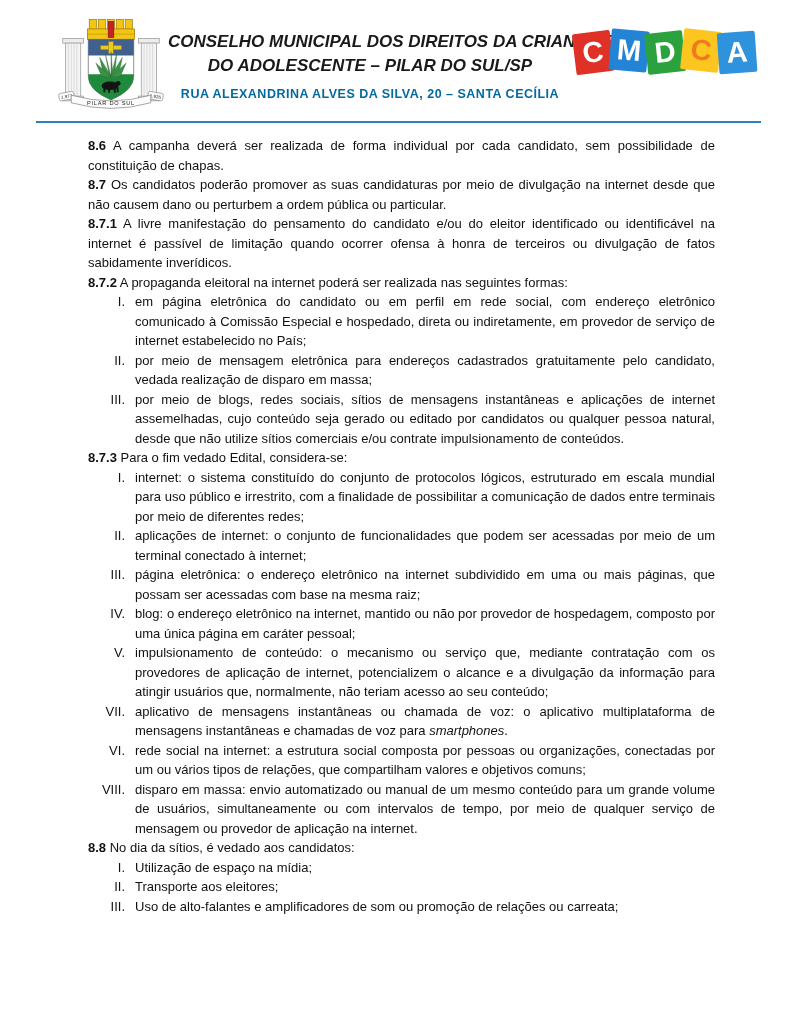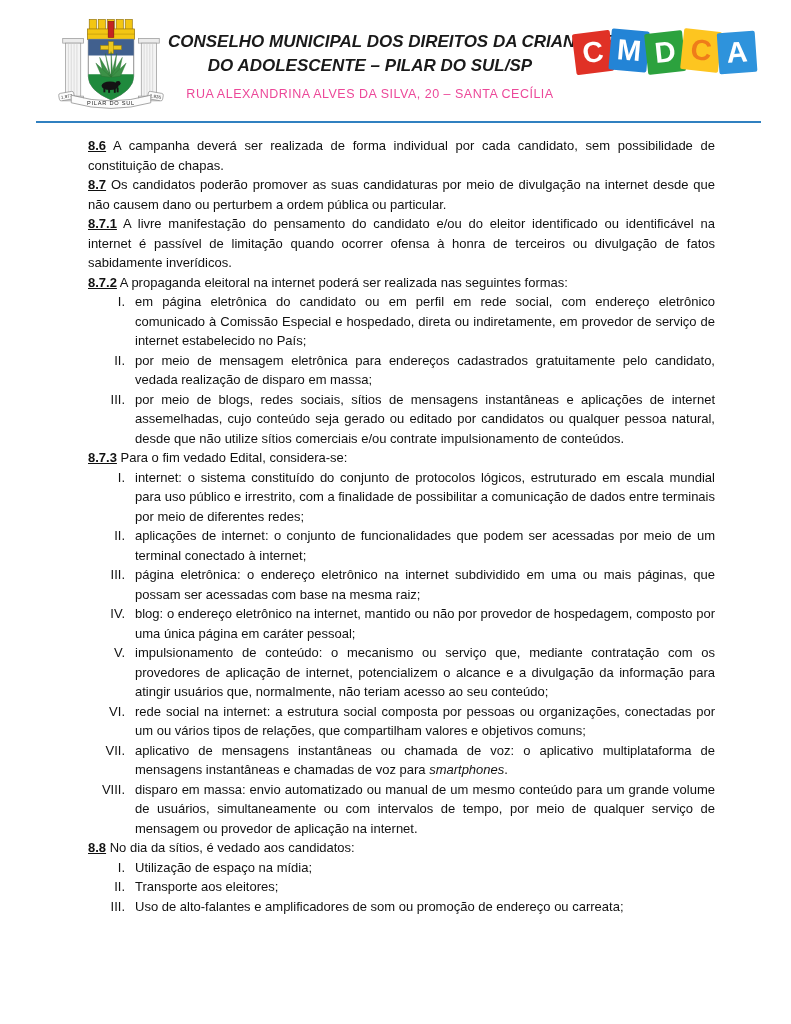--- a/index.html
+++ b/index.html
@@ -6,36 +6,36 @@
   .page{position:relative;width:791px;height:1024px;background:#ffffff;overflow:hidden;
         font-family:"Liberation Sans",sans-serif;color:#141414;}
 
   
   .letterhead{position:absolute;top:10px;left:0;right:0;height:112px;}
   .crest{position:absolute;left:58px;top:0;}
   .crest svg{font-family:"Liberation Sans",sans-serif;}
 
   .center-title{position:absolute;left:168px;width:404px;top:20px;text-align:center;}
   .org-line{font-weight:bold;font-style:italic;font-size:17px;line-height:24px;color:#1a1a1a;white-space:nowrap;}
-  .address{font-size:12.5px;margin-top:9px;letter-spacing:0.5px;color:#ec4899;white-space:nowrap;}
+  .address{font-size:12.5px;margin-top:9px;letter-spacing:0.5px;color:#0369a1;white-space:nowrap;font-weight:bold;}
 
   .cmdca{position:absolute;right:26px;top:16px;width:200px;}
   .tiles{display:flex;justify-content:center;height:50px;align-items:center;}
   .tile{width:38px;height:41px;margin:0 -1px;display:flex;align-items:center;justify-content:center;
         font-weight:bold;font-size:29px;border-radius:2px;flex:0 0 auto;}
   .caption{margin-top:5px;font-weight:bold;font-size:10.4px;line-height:13px;}
   .caption-line{display:block;text-align:justify;text-align-last:justify;}
 
   .rule{position:absolute;top:121px;left:36px;right:30px;border-top:2px solid #3080c0;}
 
   
   .doc{position:absolute;top:136px;left:88px;width:627px;font-size:13px;line-height:19.5px;
        text-align:justify;color:#111111;}
   .para{margin:0;}
-  .para strong{font-weight:bold;text-decoration:underline;}
+  .para strong{font-weight:bold;}
   .rlist{margin:0;}
   .ritem{display:flex;}
   .rlabel{flex:0 0 37px;text-align:right;padding-right:10px;white-space:nowrap;}
   .rtext{flex:1;text-align:justify;}
   .rtext em{font-style:italic;}
 </style>
 </head>
 <body>
 
 <div class="page">
@@ -164,42 +164,42 @@
         </div>
         <div class="ritem">
           <span class="rlabel">IV.</span>
           <span class="rtext">blog: o endereço eletrônico na internet, mantido ou não por provedor de hospedagem, composto por uma única página em caráter pessoal;</span>
         </div>
         <div class="ritem">
           <span class="rlabel">V.</span>
           <span class="rtext">impulsionamento de conteúdo: o mecanismo ou serviço que, mediante contratação com os provedores de aplicação de internet, potencializem o alcance e a divulgação da informação para atingir usuários que, normalmente, não teriam acesso ao seu conteúdo;</span>
         </div>
         <div class="ritem">
+          <span class="rlabel">VII.</span>
+          <span class="rtext"><span>aplicativo de mensagens instantâneas ou chamada de voz: o aplicativo multiplataforma de mensagens instantâneas e chamadas de voz para </span><em>smartphones</em><span>.</span></span>
+        </div>
+        <div class="ritem">
           <span class="rlabel">VI.</span>
           <span class="rtext">rede social na internet: a estrutura social composta por pessoas ou organizações, conectadas por um ou vários tipos de relações, que compartilham valores e objetivos comuns;</span>
-        </div>
-        <div class="ritem">
-          <span class="rlabel">VII.</span>
-          <span class="rtext"><span>aplicativo de mensagens instantâneas ou chamada de voz: o aplicativo multiplataforma de mensagens instantâneas e chamadas de voz para </span><em>smartphones</em><span>.</span></span>
         </div>
         <div class="ritem">
           <span class="rlabel">VIII.</span>
           <span class="rtext">disparo em massa: envio automatizado ou manual de um mesmo conteúdo para um grande volume de usuários, simultaneamente ou com intervalos de tempo, por meio de qualquer serviço de mensagem ou provedor de aplicação na internet.</span>
         </div>
       </div>
       <p class="para"><strong>8.8</strong> <span>No dia da sítios, é vedado aos candidatos:</span></p>
       <div class="rlist">
         <div class="ritem">
           <span class="rlabel">I.</span>
           <span class="rtext">Utilização de espaço na mídia;</span>
         </div>
         <div class="ritem">
           <span class="rlabel">II.</span>
           <span class="rtext">Transporte aos eleitores;</span>
         </div>
         <div class="ritem">
           <span class="rlabel">III.</span>
-          <span class="rtext">Uso de alto-falantes e amplificadores de som ou promoção de endereço ou carreata;</span>
+          <span class="rtext">Uso de alto-falantes e amplificadores de som ou promoção de relações ou carreata;</span>
         </div>
       </div>
     </main>
 
 </div>
 
 </body></html>

